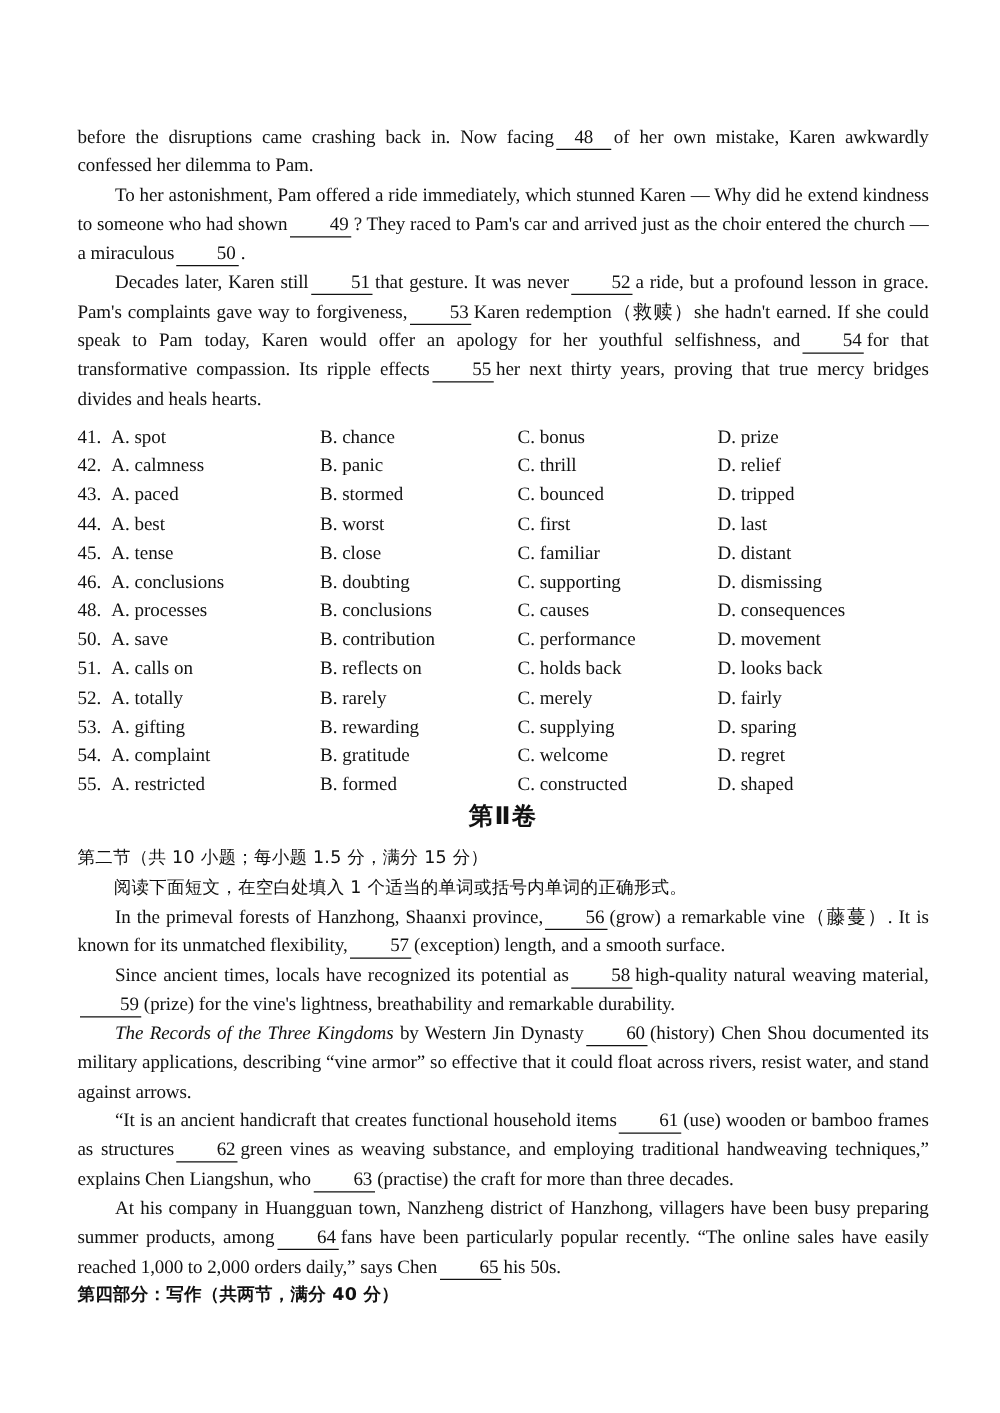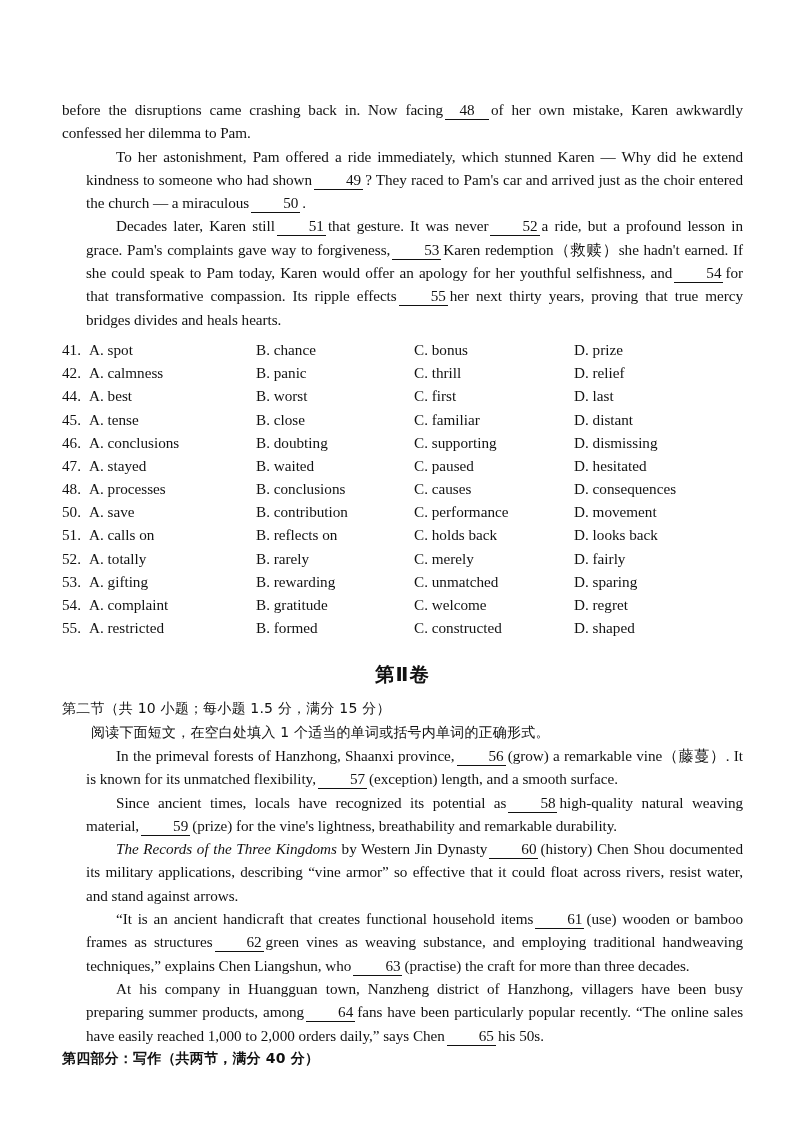--- a/index.html
+++ b/index.html
@@ -31,21 +31,21 @@
 
   
   .para {
     font-size: 15.2px;
     line-height: 23.3px;
     text-align: justify;
     text-justify: inter-word;
     margin: 0;
     letter-spacing: -0.05px;
   }
-  .para.indent { text-indent: 30px; margin-left: 24px; }
+  .para.indent { text-indent: 30px; }
 
   .blank {
     display: inline-block;
     border-bottom: 1.4px solid #111;
     text-align: center;
     min-width: 40px;
     padding: 0 2px 0px 2px;
     margin: 0 2px;
     line-height: 19px;
     vertical-align: baseline;
@@ -74,21 +74,21 @@
   .opt-c { position: absolute; left: 352px; }
   .opt-d { position: absolute; left: 512px; }
 
   
   .juan-ii {
     text-align: center;
     font-family: "DejaVu Sans", "Liberation Sans", sans-serif;
     font-weight: bold;
     font-size: 19.5px;
     letter-spacing: 1px;
-    margin-top: 22px;
+    margin-top: 0;
     margin-bottom: 9px;
   }
   .cn-head {
     font-family: "DejaVu Sans", "Liberation Sans", sans-serif;
     font-size: 14px;
     line-height: 23.3px;
     margin: 0;
     letter-spacing: 0.2px;
   }
   .cn-head.indent { text-indent: 29px; }
@@ -117,20 +117,27 @@
           <span class="opt-d">D. prize</span>
         </div>
         <div class="opt-row">
           <span class="opt-num">42.</span>
           <span class="opt-a">A. calmness</span>
           <span class="opt-b">B. panic</span>
           <span class="opt-c">C. thrill</span>
           <span class="opt-d">D. relief</span>
         </div>
         <div class="opt-row">
+          <span class="opt-num">43.</span>
+          <span class="opt-a">A. paced</span>
+          <span class="opt-b">B. stormed</span>
+          <span class="opt-c">C. bounced</span>
+          <span class="opt-d">D. tripped</span>
+        </div>
+        <div class="opt-row">
           <span class="opt-num">44.</span>
           <span class="opt-a">A. best</span>
           <span class="opt-b">B. worst</span>
           <span class="opt-c">C. first</span>
           <span class="opt-d">D. last</span>
         </div>
         <div class="opt-row">
           <span class="opt-num">45.</span>
           <span class="opt-a">A. tense</span>
           <span class="opt-b">B. close</span>
@@ -138,27 +145,20 @@
           <span class="opt-d">D. distant</span>
         </div>
         <div class="opt-row">
           <span class="opt-num">46.</span>
           <span class="opt-a">A. conclusions</span>
           <span class="opt-b">B. doubting</span>
           <span class="opt-c">C. supporting</span>
           <span class="opt-d">D. dismissing</span>
         </div>
         <div class="opt-row">
-          <span class="opt-num">47.</span>
-          <span class="opt-a">A. stayed</span>
-          <span class="opt-b">B. waited</span>
-          <span class="opt-c">C. paused</span>
-          <span class="opt-d">D. hesitated</span>
-        </div>
-        <div class="opt-row">
           <span class="opt-num">48.</span>
           <span class="opt-a">A. processes</span>
           <span class="opt-b">B. conclusions</span>
           <span class="opt-c">C. causes</span>
           <span class="opt-d">D. consequences</span>
         </div>
         <div class="opt-row">
           <span class="opt-num">50.</span>
           <span class="opt-a">A. save</span>
           <span class="opt-b">B. contribution</span>
@@ -176,21 +176,21 @@
           <span class="opt-num">52.</span>
           <span class="opt-a">A. totally</span>
           <span class="opt-b">B. rarely</span>
           <span class="opt-c">C. merely</span>
           <span class="opt-d">D. fairly</span>
         </div>
         <div class="opt-row">
           <span class="opt-num">53.</span>
           <span class="opt-a">A. gifting</span>
           <span class="opt-b">B. rewarding</span>
-          <span class="opt-c">C. unmatched</span>
+          <span class="opt-c">C. supplying</span>
           <span class="opt-d">D. sparing</span>
         </div>
         <div class="opt-row">
           <span class="opt-num">54.</span>
           <span class="opt-a">A. complaint</span>
           <span class="opt-b">B. gratitude</span>
           <span class="opt-c">C. welcome</span>
           <span class="opt-d">D. regret</span>
         </div>
         <div class="opt-row">

